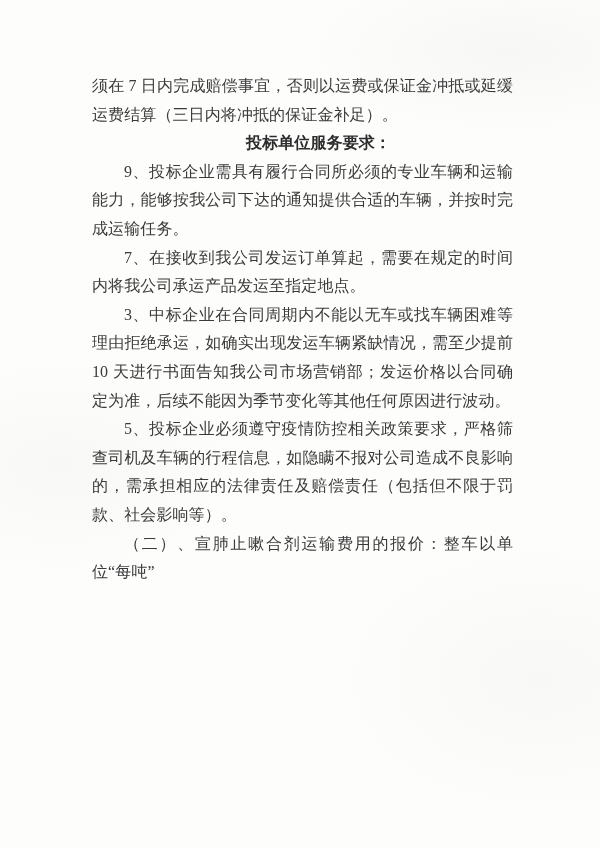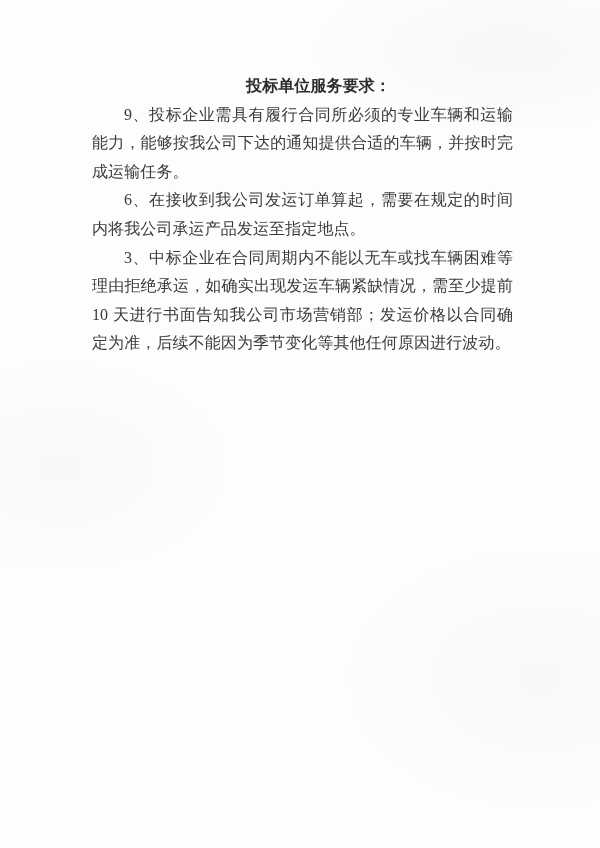--- a/index.html
+++ b/index.html
@@ -49,28 +49,31 @@
     color: #2c2c2c;
     text-align: center;
   }
 </style>
 </head>
 <body>
 
 <div class="page">
   <div class="content">
 
+    <p class="para">须在 7 日内完成赔偿事宜，否则以运费或保证金冲抵或延缓运费结算（三日内将冲抵的保证金补足）。</p>
 
     <p class="para indent bold">投标单位服务要求：</p>
 
     <p class="para indent">9、投标企业需具有履行合同所必须的专业车辆和运输能力，能够按我公司下达的通知提供合适的车辆，并按时完成运输任务。</p>
 
-    <p class="para indent">6、在接收到我公司发运订单算起，需要在规定的时间内将我公司承运产品发运至指定地点。</p>
+    <p class="para indent">7、在接收到我公司发运订单算起，需要在规定的时间内将我公司承运产品发运至指定地点。</p>
 
     <p class="para indent">3、中标企业在合同周期内不能以无车或找车辆困难等理由拒绝承运，如确实出现发运车辆紧缺情况，需至少提前 10 天进行书面告知我公司市场营销部；发运价格以合同确定为准，后续不能因为季节变化等其他任何原因进行波动。</p>
 
 
+    <p class="para indent">5、投标企业必须遵守疫情防控相关政策要求，严格筛查司机及车辆的行程信息，如隐瞒不报对公司造成不良影响的，需承担相应的法律责任及赔偿责任（包括但不限于罚款、社会影响等）。</p>
 
 
 
+    <p class="para indent">（二）、宣肺止嗽合剂运输费用的报价：整车以单位“每吨”</p>
 
   </div>
 </div>
 
 </body></html>

